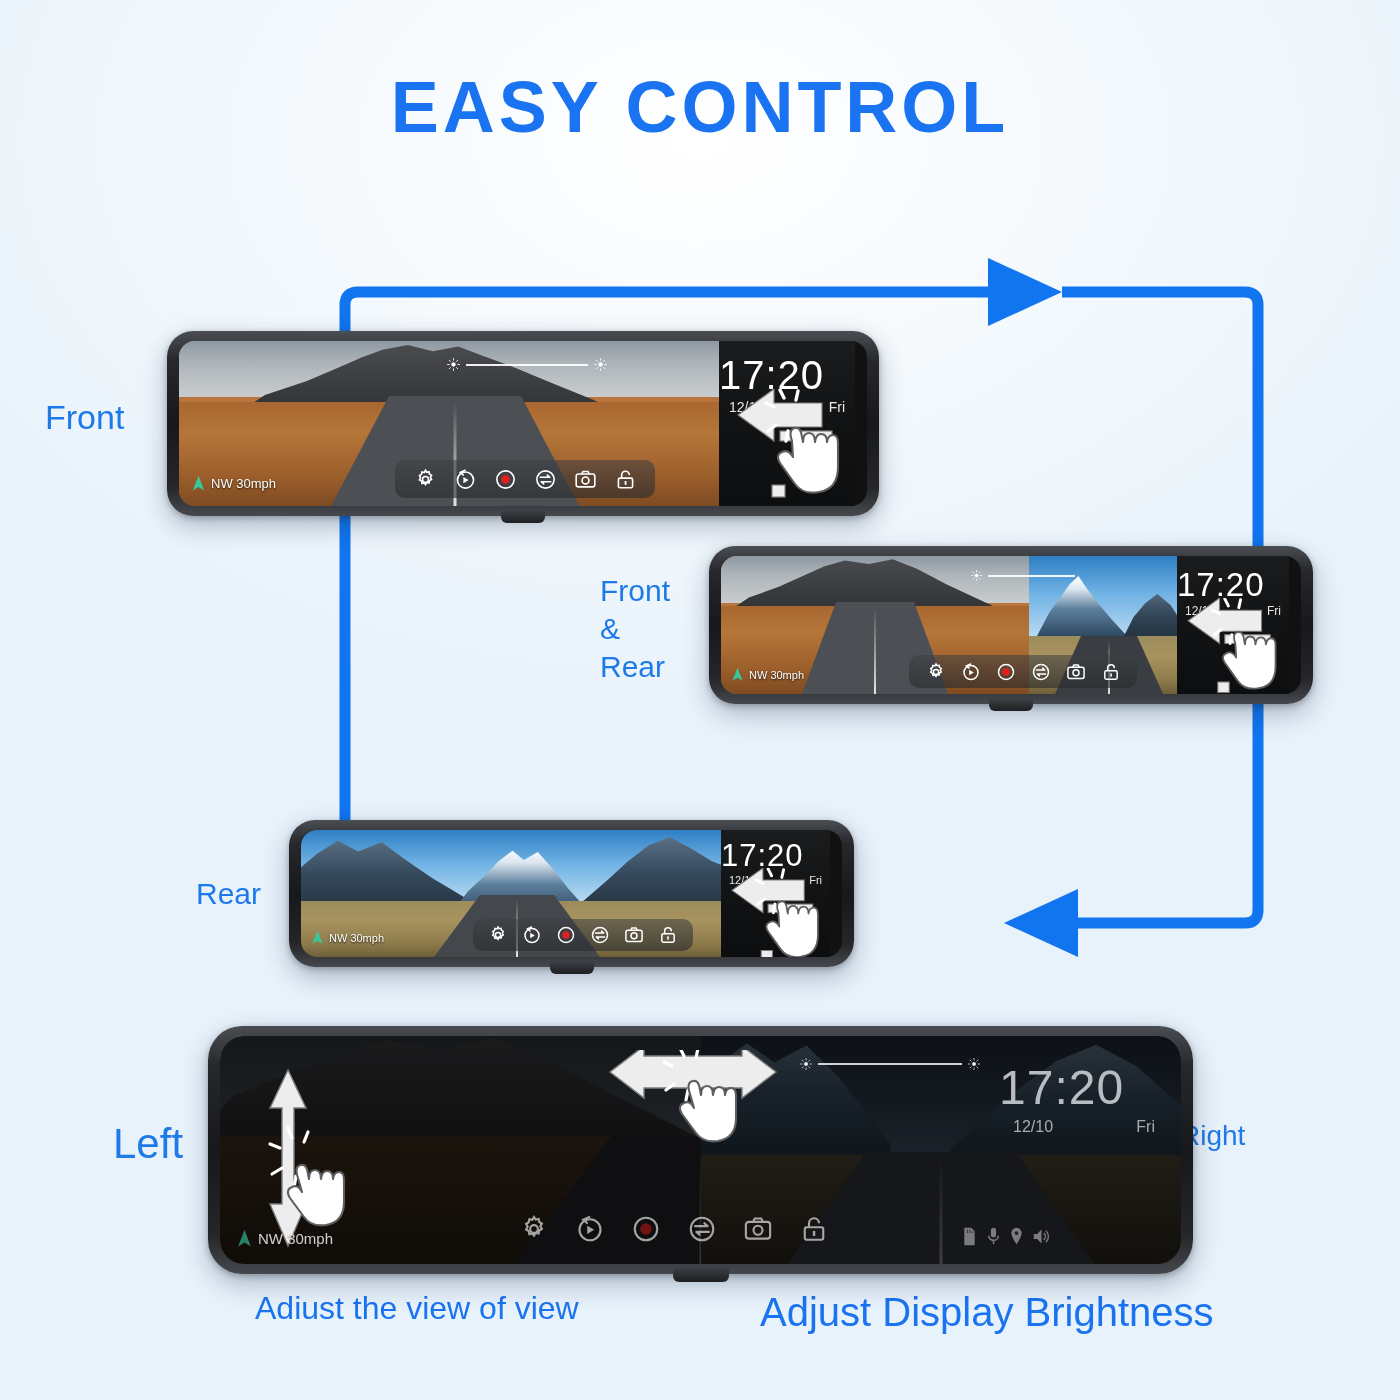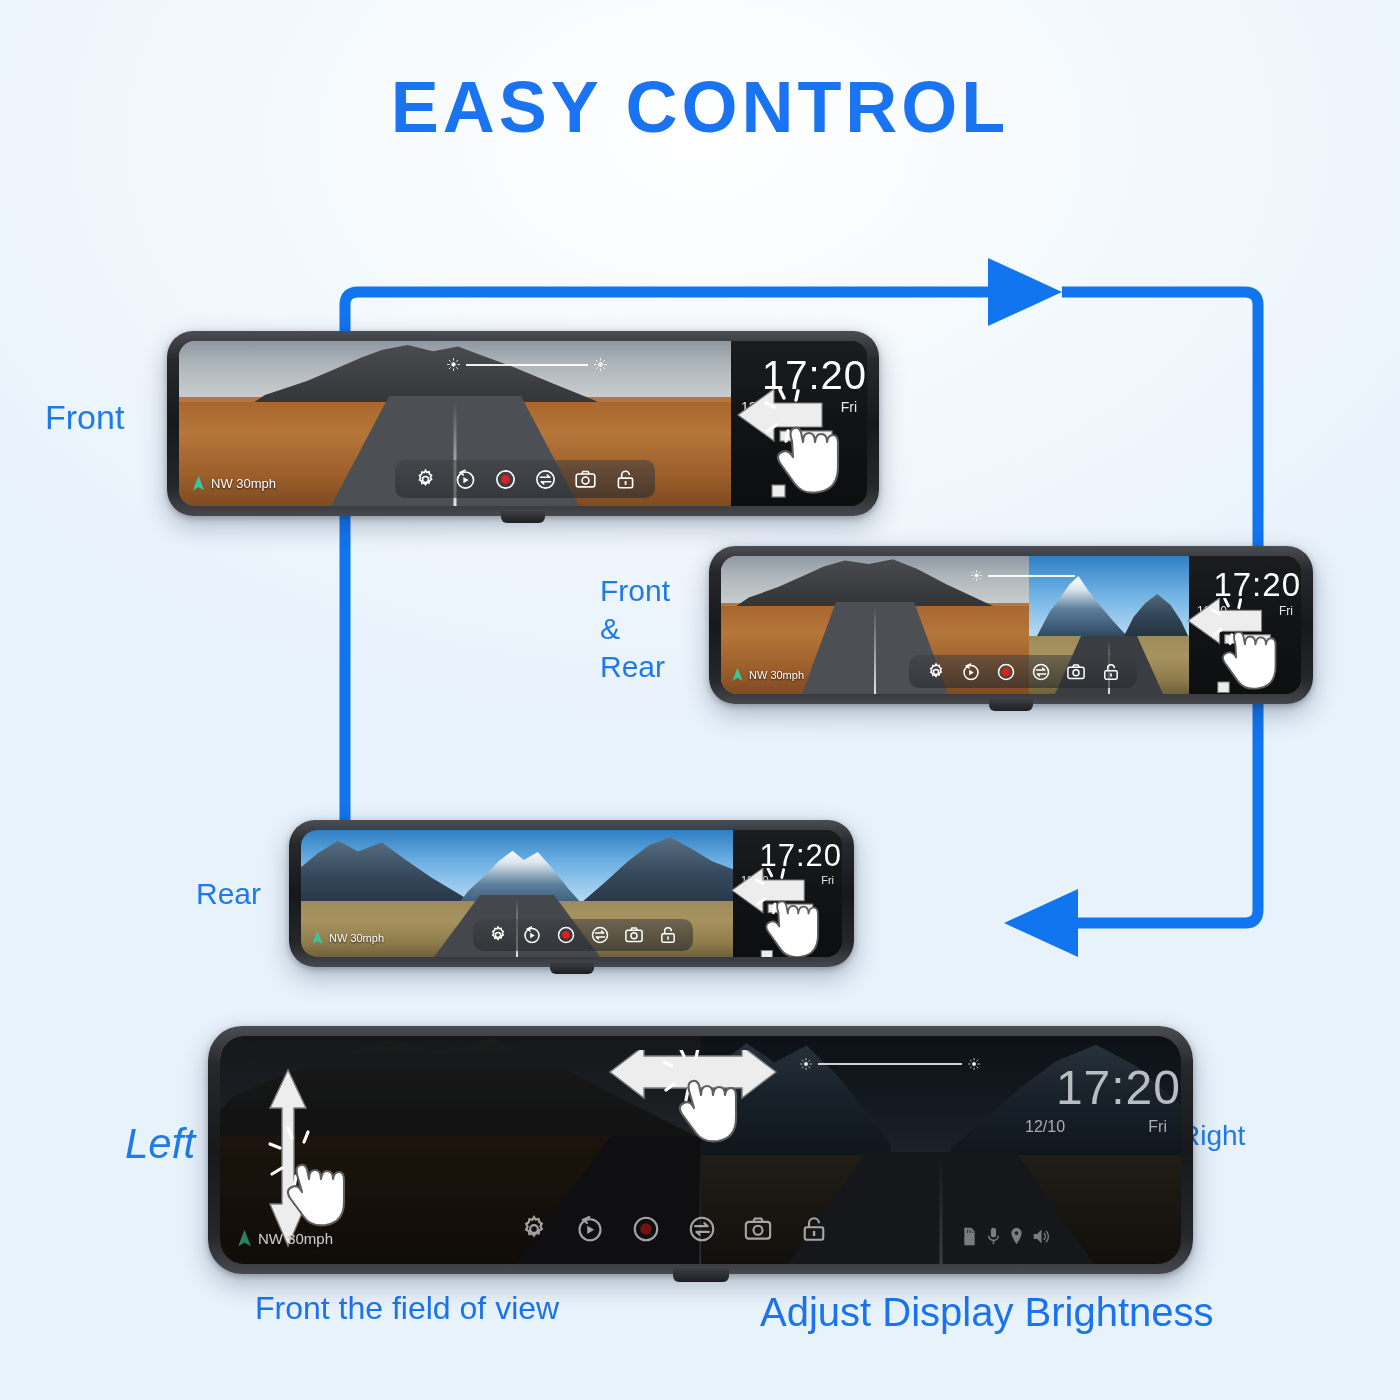--- a/index.html
+++ b/index.html
@@ -18,21 +18,21 @@
   }
   
   #flow{position:absolute;left:0;top:0;width:1400px;height:1400px;pointer-events:none;}
   
   .side-label{
     position:absolute;color:#1e7ae8;font-weight:400;
   }
   #lbl-front{left:45px;top:398px;font-size:34px;}
   #lbl-fr{left:600px;top:572px;font-size:30px;line-height:38px;}
   #lbl-rear{left:196px;top:877px;font-size:30px;}
-  #lbl-left{left:125px;top:1120px;font-size:42px;font-style:italic;}
+  #lbl-left{left:113px;top:1120px;font-size:42px;}
   #lbl-right{left:1180px;top:1120px;font-size:28px;}
   #cap-fov{position:absolute;left:255px;top:1290px;font-size:32px;color:#1a73f0;}
   #cap-bright{position:absolute;left:760px;top:1290px;font-size:40px;color:#1a73f0;}
 
   
   .mirror{
     position:absolute;
     background:linear-gradient(180deg,#4a4d52 0%,#26282c 16%,#17181b 50%,#242629 84%,#45484d 100%);
     border-radius:26px;
     box-shadow:0 10px 26px rgba(20,40,70,.30), 0 2px 6px rgba(0,0,0,.25);
@@ -72,23 +72,23 @@
   }
   .lane{position:absolute;left:50%;bottom:0;transform:translateX(-50%);
     background:linear-gradient(180deg,rgba(255,255,255,0) 0%,rgba(255,255,255,.85) 100%);}
   
   .scene-rear .sky{background:linear-gradient(180deg,#2f7fc4 0%,#6fb2e4 45%,#bcdcf2 100%);}
   .scene-rear .ground{background:linear-gradient(180deg,#9c8c5c 0%,#a8935f 35%,#8e7c4c 75%,#6f6039 100%);}
   .alp{position:absolute;background:linear-gradient(180deg,#ffffff 0%,#dbe6ef 22%,#5c7f9c 55%,#2f4a63 100%);}
   .alp-dark{position:absolute;background:linear-gradient(180deg,#5c7285 0%,#35495c 50%,#22323f 100%);}
   
   .clock-panel{
-    position:absolute;right:0;top:0;height:100%;
+    position:absolute;right:12px;top:0;height:100%;
     background:linear-gradient(180deg,#1b1c1e 0%,#121314 45%,#0c0d0e 100%);
-    display:flex;flex-direction:column;align-items:flex-end;
+    display:flex;flex-direction:column;align-items:flex-start;
   }
   .clock-time{color:#fff;font-weight:400;letter-spacing:1px;line-height:1;}
   .clock-sub{display:flex;width:100%;justify-content:space-between;box-sizing:border-box;color:#e8e8e8;}
   .toolbar{
     position:absolute;left:0;bottom:0;display:flex;align-items:center;justify-content:center;
     background:linear-gradient(180deg,rgba(60,62,66,.55),rgba(40,42,46,.62));
     border-radius:10px;
   }
   .toolbar svg{display:block;}
   .speed{position:absolute;display:flex;align-items:center;color:#fff;
@@ -122,21 +122,21 @@
 
 <div class="side-label" id="lbl-front">Front</div>
 <div class="side-label" id="lbl-fr">
   <div>Front</div>
   <div>&amp;</div>
   <div>Rear</div>
 </div>
 <div class="side-label" id="lbl-rear">Rear</div>
 <div class="side-label" id="lbl-left">Left</div>
 <div class="side-label" id="lbl-right">Right</div>
-<div id="cap-fov">Front the field of view</div>
+<div id="cap-fov">Adiust the view of view</div>
 <div id="cap-bright">Adjust Display Brightness</div>
 
 <div class="mirror" style="left:167px;top:331px;width:712px;height:185px;">
   <div class="screen">
 
     <div class="scene scene-front" style="left:0;width:552px;">
       <div class="sky"></div>
 
       <div class="mtn-body" style="left:46%;top:4px;width:420px;height:78px;
         clip-path:polygon(0% 100%,10% 64%,20% 46%,27% 30%,33% 16%,38% 6%,44% 0%,50% 8%,56% 2%,62% 14%,70% 30%,78% 48%,88% 70%,100% 100%);"></div>

